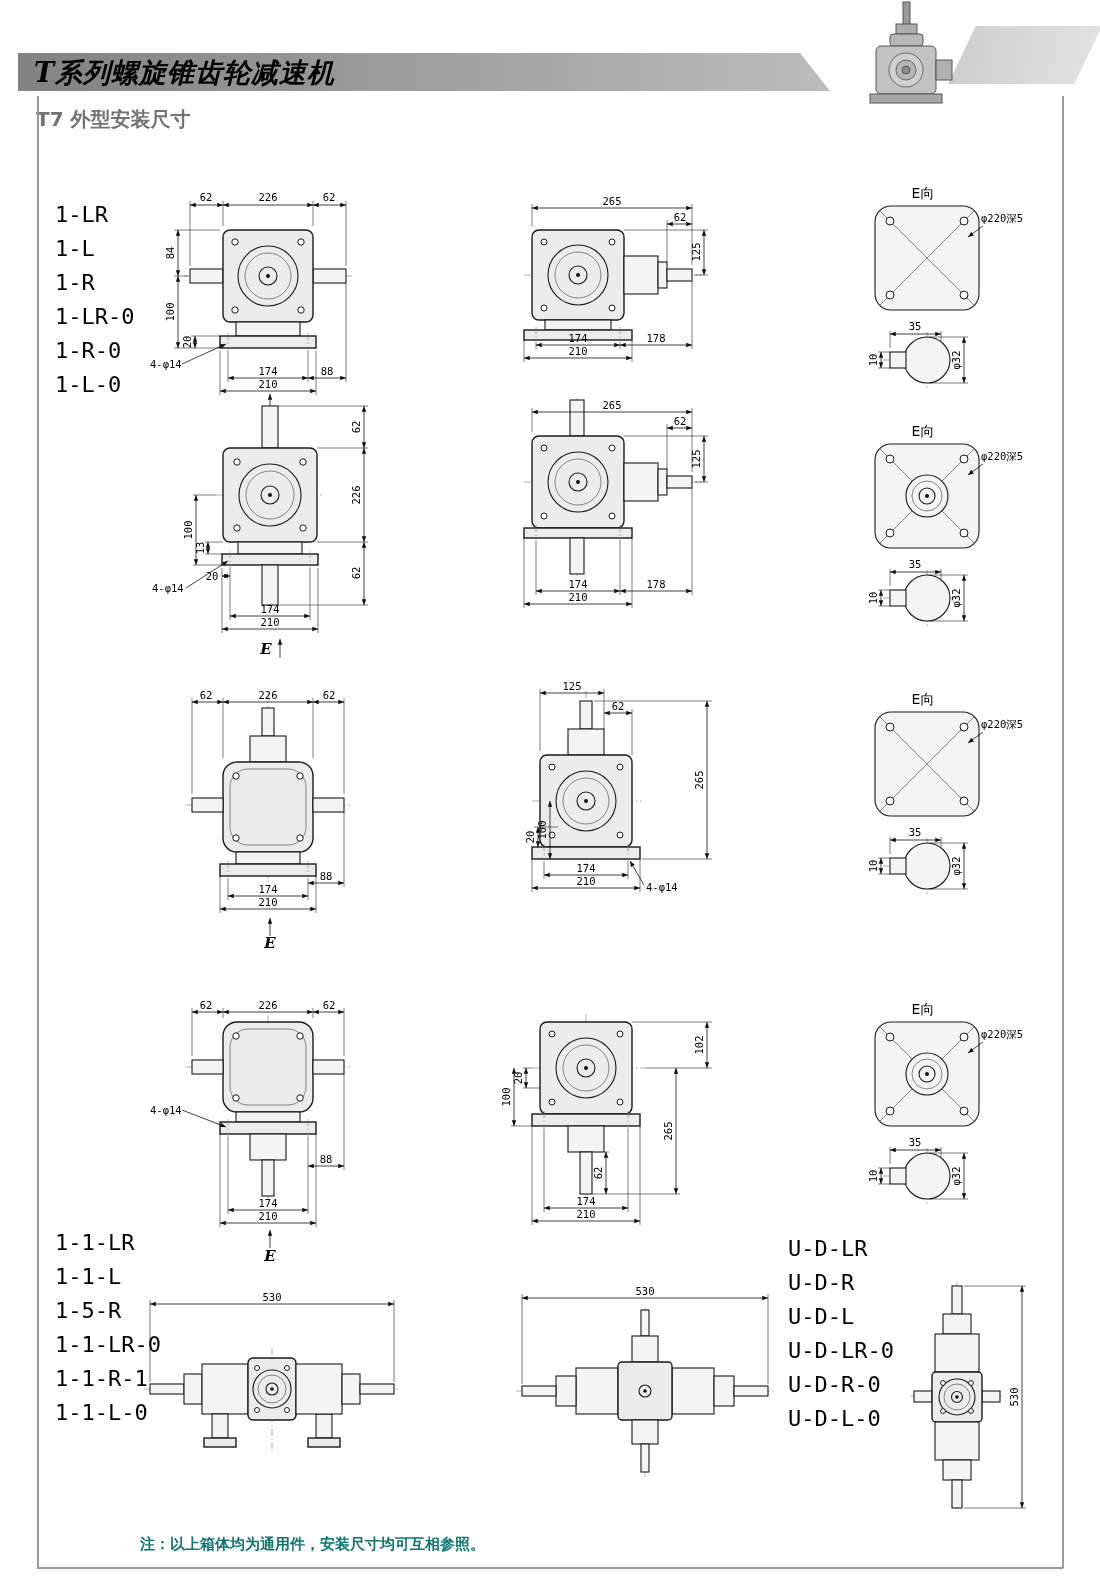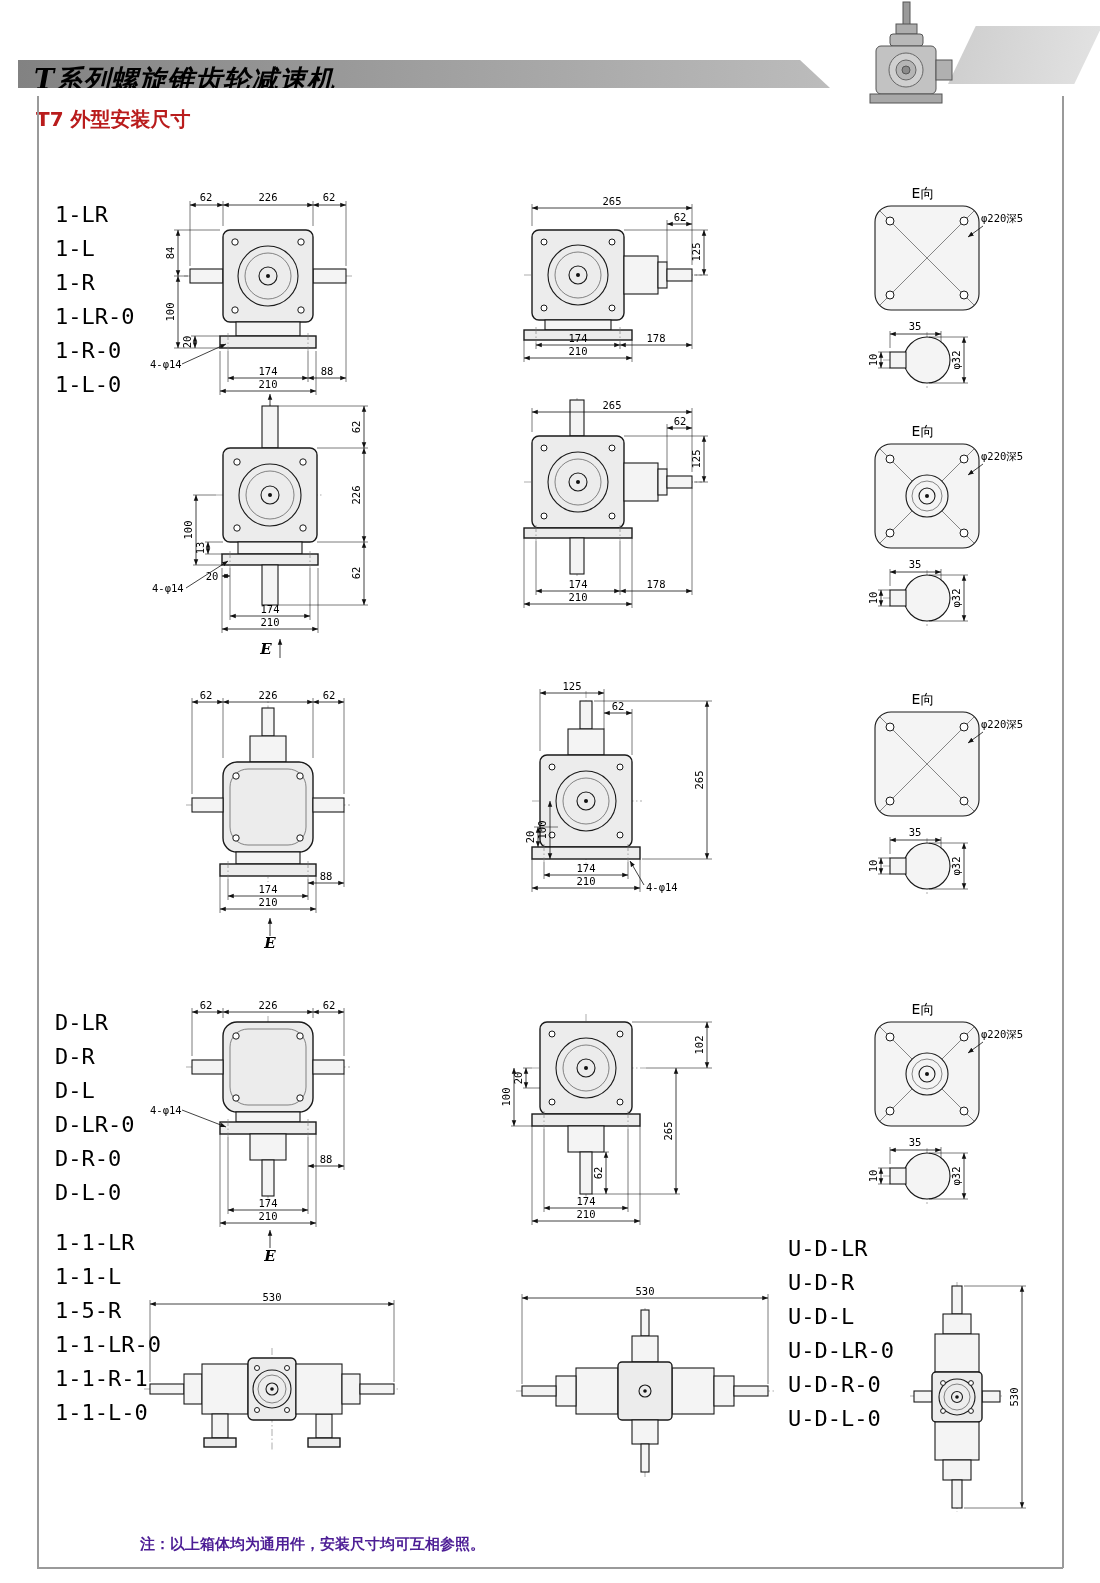--- a/index.html
+++ b/index.html
@@ -1,28 +1,28 @@
 <!DOCTYPE html>
 <html><head>
 <meta charset="utf-8">
 <style>
   html,body{margin:0;padding:0;background:#fff}
   .page{position:relative;width:1100px;height:1583px;background:#fff;font-family:"DejaVu Sans",sans-serif;overflow:hidden}
   svg{position:absolute;overflow:visible}
   
-  .band{position:absolute;left:18px;top:60px;width:812px;height:28px;
+  .band{position:absolute;left:18px;top:53px;width:812px;height:38px;
         background:linear-gradient(90deg,#828282 0%,#9c9c9c 45%,#bcbcbc 100%);
         clip-path:polygon(0 0, calc(100% - 30px) 0, 100% 100%, 0 100%);}
   .band-title{display:block;padding:2px 0 0 16px;font-family:"DejaVu Serif",serif;
         font-style:italic;font-weight:bold;font-size:27px;color:#000;letter-spacing:1px;white-space:nowrap}
   .deco{position:absolute;left:948px;top:26px;width:154px;height:58px;
         background:linear-gradient(100deg,#cdcdcd,#e3e3e3);
         clip-path:polygon(18% 0,100% 0,82% 100%,0 100%);}
-  .section-title{position:absolute;left:36px;top:106px;font-size:20px;font-weight:bold;color:#b91c1c}
-  .note{position:absolute;left:140px;top:1535px;font-size:15px;font-weight:bold;color:#4c1d95}
+  .section-title{position:absolute;left:36px;top:106px;font-size:20px;font-weight:bold;color:#737373}
+  .note{position:absolute;left:140px;top:1535px;font-size:15px;font-weight:bold;color:#0f766e}
   
   .bl{position:absolute;background:#9a9a9a}
   
   .models{position:absolute;font-family:"DejaVu Sans Mono",monospace;font-size:22px;color:#000}
   .models .model{height:34px;line-height:34px;white-space:nowrap}
   
   .body{fill:#ececec;stroke:#1a1a1a;stroke-width:1.4}
   .b2{fill:#f4f4f4;stroke:#1a1a1a;stroke-width:1.1}
   .ln{fill:none;stroke:#1a1a1a;stroke-width:1.1}
   .tn{fill:none;stroke:#555;stroke-width:.7}
@@ -482,28 +482,20 @@
         <line class="ext" x1="45" y1="186" x2="33" y2="186"></line>
       <line class="dim" marker-start="url(#ar)" marker-end="url(#ar)" x1="36" y1="170" x2="36" y2="186"></line>
       <text class="dt" transform="rotate(-90 32 178)" x="32" y="178" text-anchor="middle">10</text>
       <line class="ext" x1="84" y1="155" x2="123" y2="155"></line>
         <line class="ext" x1="84" y1="201" x2="123" y2="201"></line>
       <line class="dim" marker-start="url(#ar)" marker-end="url(#ar)" x1="119" y1="155" x2="119" y2="201"></line>
       <text class="dt" transform="rotate(-90 115 178)" x="115" y="178" text-anchor="middle">φ32</text>
     </g>
   </svg>
 
-  <div class="models" style="left:55px;top:1006px">
-    <div class="model">D-LR</div>
-    <div class="model">D-R</div>
-    <div class="model">D-L</div>
-    <div class="model">D-LR-0</div>
-    <div class="model">D-R-0</div>
-    <div class="model">D-L-0</div>
-  </div>
 
   <svg style="left:148px;top:996px" width="250" height="270" viewBox="0 0 250 270">
     <g>
       <line class="cl" x1="120" y1="20" x2="120" y2="206"></line>
         <line class="cl" x1="38" y1="71" x2="202" y2="71"></line>
       <rect class="body" x="75" y="26" width="90" height="90" rx="14"></rect>
       <rect class="tn" x="82" y="33" width="76" height="76" rx="18"></rect>
       <circle class="hole" cx="88" cy="40" r="3.2"></circle>
         <circle class="hole" cx="152" cy="40" r="3.2"></circle>
       <circle class="hole" cx="88" cy="102" r="3.2"></circle>

